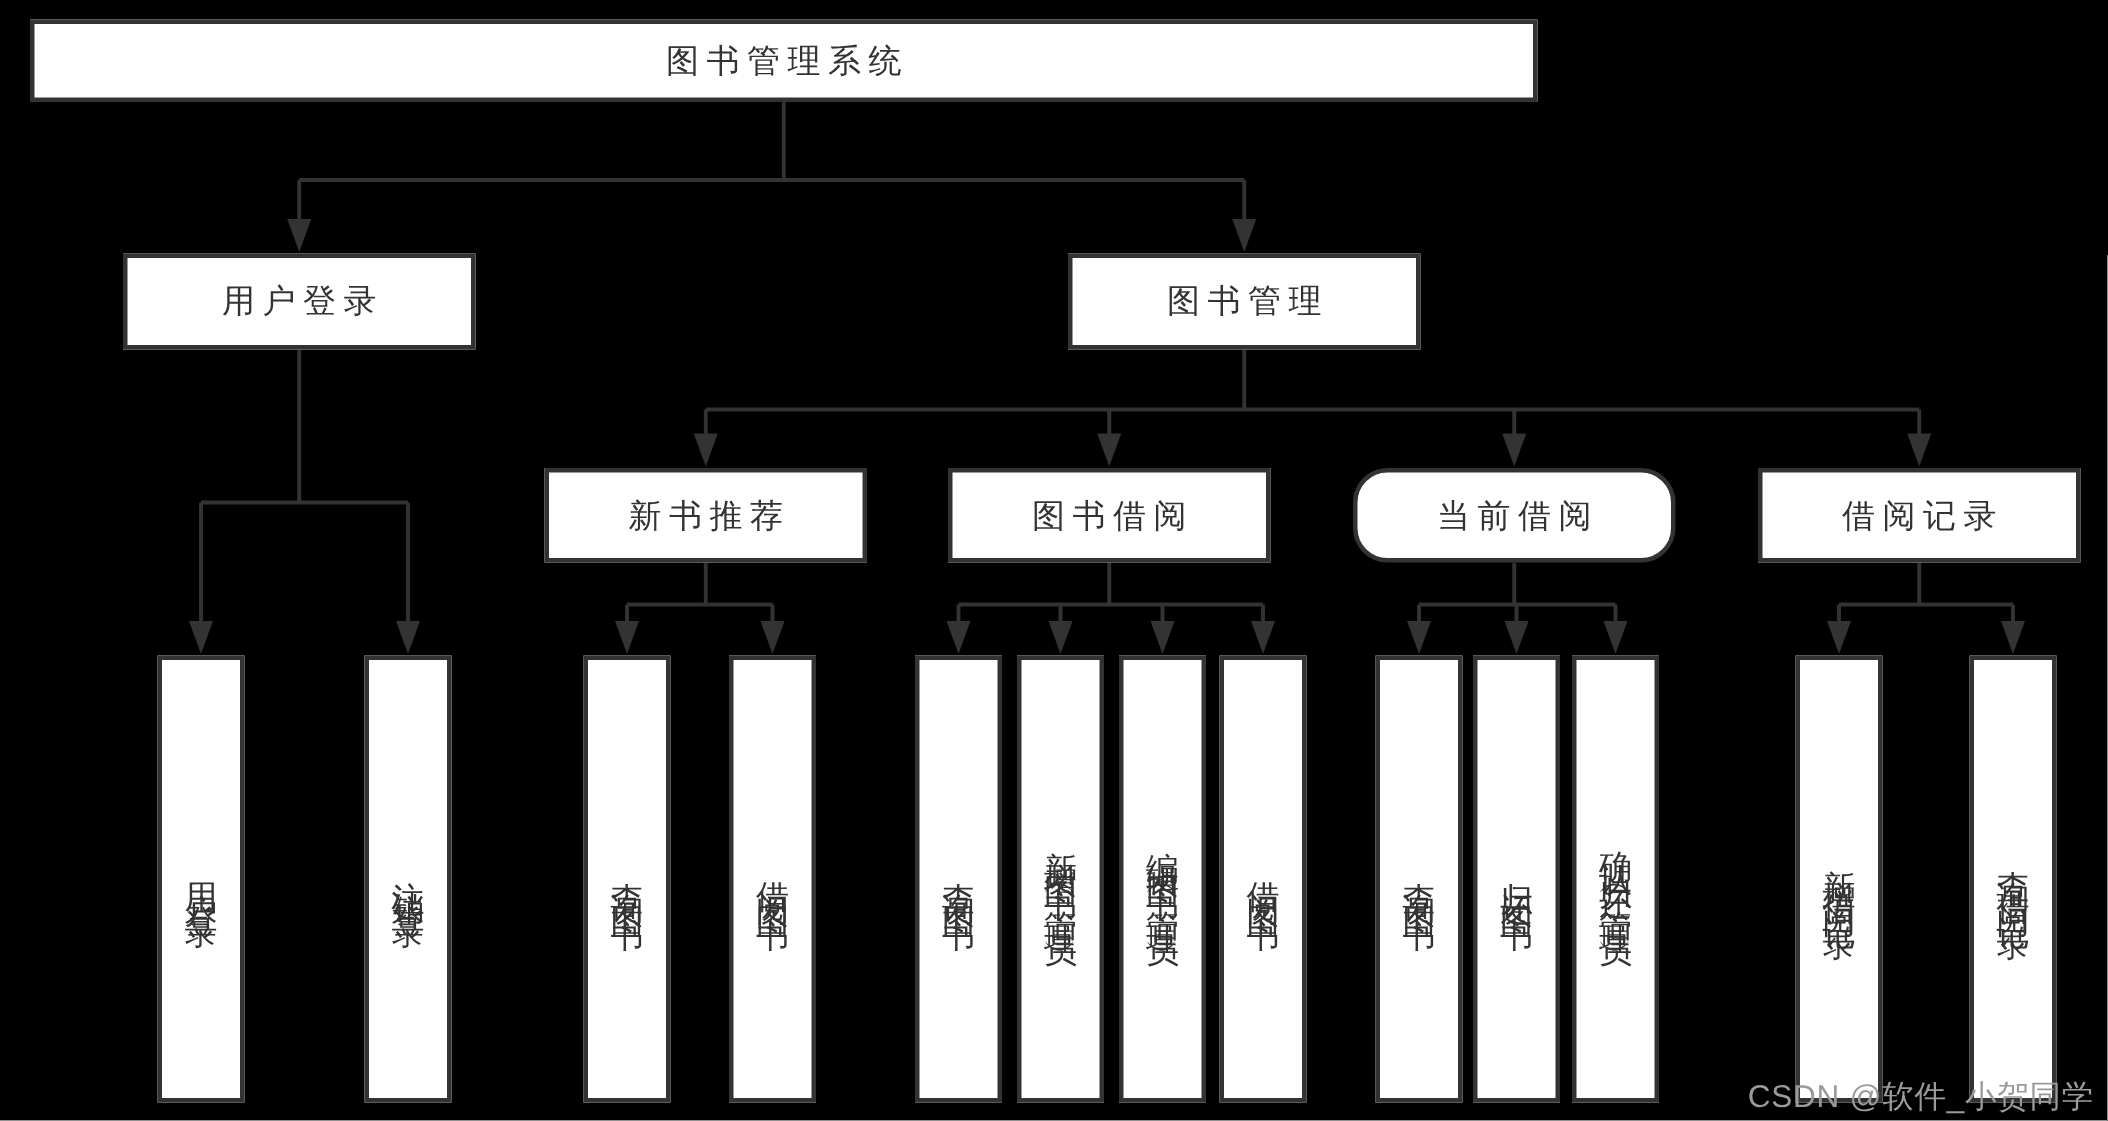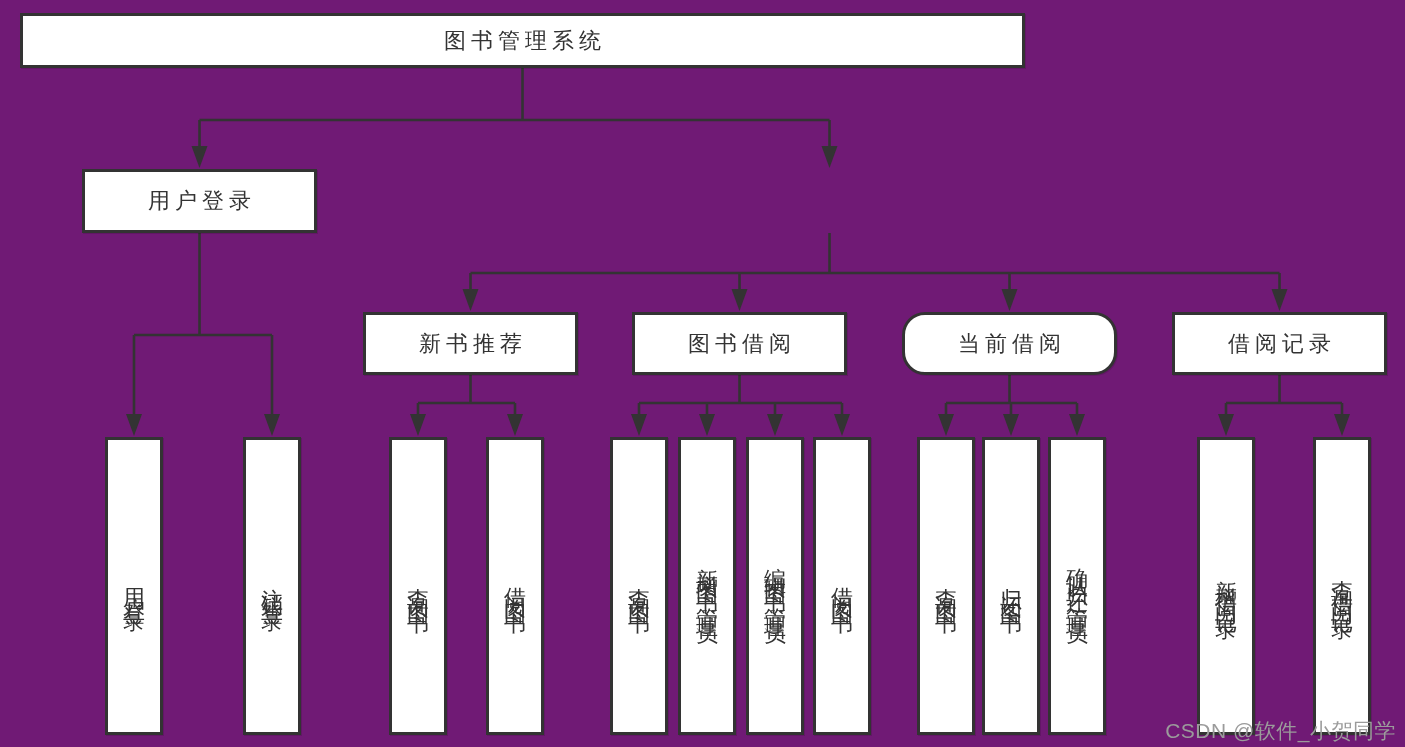--- a/index.html
+++ b/index.html
@@ -1,19 +1,19 @@
 <!DOCTYPE html>
 <html lang="zh"><head>
 <meta charset="utf-8">
 <style>
   html,body{margin:0;padding:0;background:#ffffff;}
   .stage{
     position:relative;
     width:1405px;height:747px;
-    background:#701a75;
+    background:#000000;
     font-family:"Liberation Sans","DejaVu Sans",sans-serif;
     overflow:hidden;
   }
   .wires{position:absolute;left:0;top:0;z-index:1;}
   .wires path{stroke:#333333;stroke-width:2.6;fill:none;}
   .wires polygon{fill:#333333;stroke:none;}
   .box{
     position:absolute;
     box-sizing:border-box;
     background:#ffffff;
@@ -104,20 +104,23 @@
     </g>
   </svg>
 
   <div class="box h" style="left:20px;top:13px;width:1005px;height:55px;">
     <span>图书管理系统</span>
   </div>
 
   <div class="box h" style="left:82px;top:169px;width:235px;height:64px;">
     <span>用户登录</span>
   </div>
+  <div class="box h" style="left:712px;top:169px;width:235px;height:64px;">
+    <span>图书管理</span>
+  </div>
 
   <div class="box h" style="left:632px;top:312px;width:215px;height:63px;">
     <span>图书借阅</span>
   </div>
   <div class="box h" style="left:363px;top:312px;width:215px;height:63px;">
     <span>新书推荐</span>
   </div>
   <div class="box h" style="left:902px;top:312px;width:215px;height:63px;border-radius:23px;">
     <span>当前借阅</span>
   </div>

